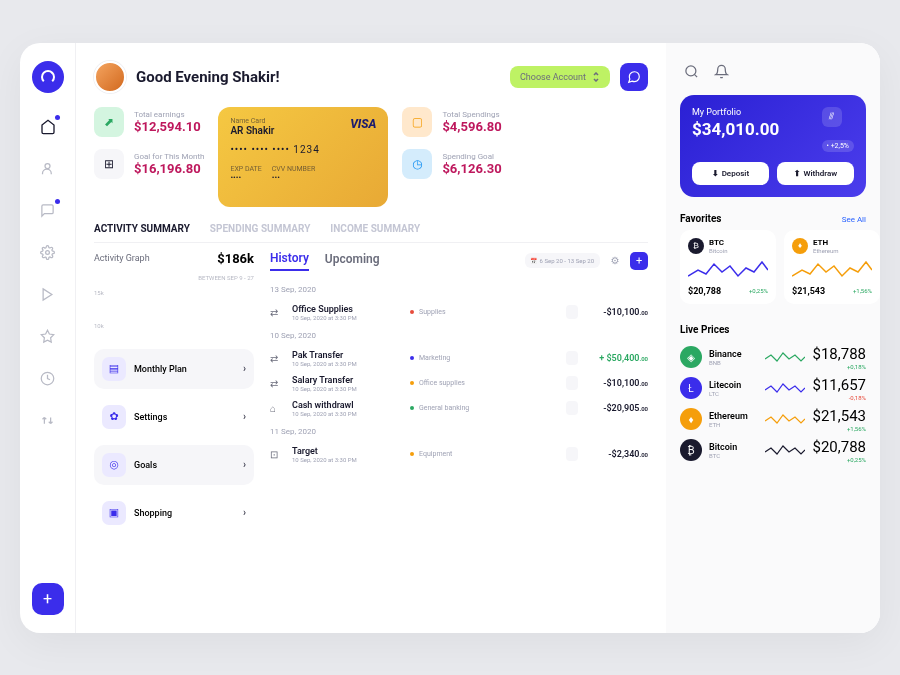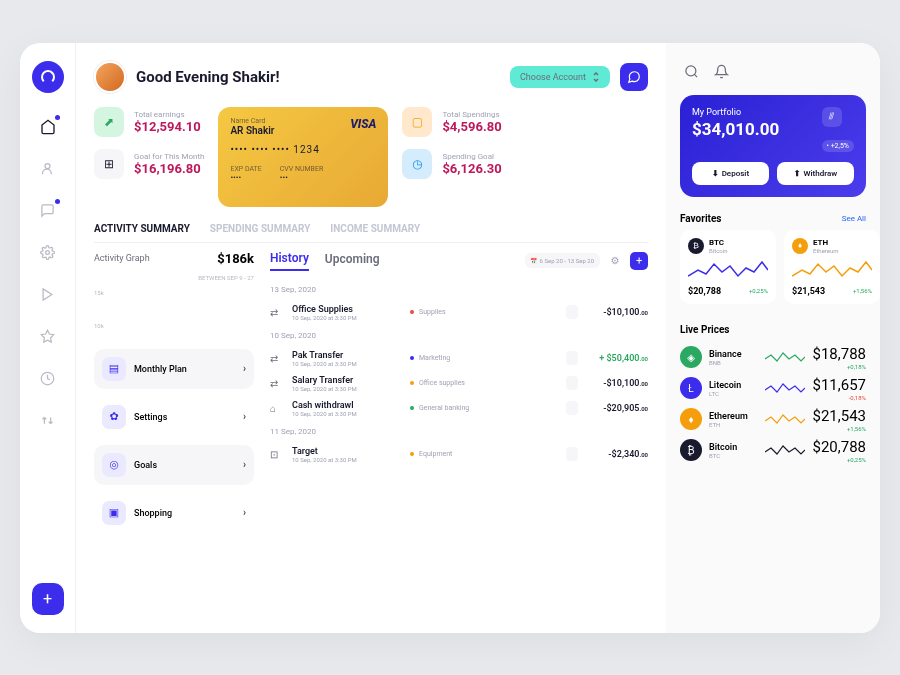--- a/index.html
+++ b/index.html
@@ -10,38 +10,38 @@
 .logo-inner{width:14px;height:14px;border:2.5px solid #fff;border-radius:50%;border-bottom-color:transparent}
 .nav-item{width:28px;height:28px;display:flex;align-items:center;justify-content:center;color:#b8bac5;cursor:pointer;position:relative}
 .nav-item.active{color:#1a1a2e}
 .nav-item.has-dot::after{content:'';position:absolute;top:2px;right:2px;width:5px;height:5px;background:#3b2deb;border-radius:50%}
 .nav-spacer{flex:1}
 .nav-add{width:32px;height:32px;background:#3b2deb;border-radius:10px;display:flex;align-items:center;justify-content:center;color:#fff;cursor:pointer}
 .main{flex:1;padding:18px 18px 0;display:flex;flex-direction:column;overflow:hidden}
 .header{display:flex;align-items:center;gap:10px;margin-bottom:14px}
 .avatar{width:32px;height:32px;border-radius:50%;background:linear-gradient(135deg,#f4a460,#d2691e);border:2px solid #fff;box-shadow:0 0 0 1px #f0f0f3}
 .greeting{font-size:15px;font-weight:700;color:#1a1a2e;flex:1}
-.account-sel{display:flex;align-items:flex-start;gap:6px;font-size:9px;color:#6b6d7c;background:#5eead4;padding:6px 10px;border-radius:8px;cursor:pointer}
+.account-sel{display:flex;align-items:flex-start;gap:6px;font-size:9px;color:#6b6d7c;background:#bef264;padding:6px 10px;border-radius:8px;cursor:pointer}
 .chat-btn{width:28px;height:28px;background:#3b2deb;border-radius:8px;display:flex;align-items:center;justify-content:center;color:#fff;cursor:pointer}
 .stats-row{display:flex;gap:14px;margin-bottom:16px}
 .stat-group{display:flex;flex-direction:column;gap:12px}
 .stat{display:flex;align-items:center;gap:10px}
 .stat-ico{width:30px;height:30px;border-radius:8px;display:flex;align-items:center;justify-content:center;font-size:12px}
 .stat-ico.green{background:#d4f5e0;color:#2ba862}
 .stat-ico.grid{background:#f6f6f9;color:#1a1a2e}
 .stat-ico.orange{background:#ffe8cc;color:#f59e0b}
 .stat-ico.blue{background:#d4ecfc;color:#2196f3}
 .stat-txt{display:flex;flex-direction:column}
 .stat-label{font-size:8px;color:#9fa2b4}
 .stat-val{font-size:13px;font-weight:700;color:#be185d}
 .card{width:170px;height:100px;background:linear-gradient(135deg,#f5c842,#e8a935);border-radius:12px;padding:10px 12px;color:#1a1a2e;position:relative}
 .card-lbl{font-size:7px;opacity:0.6}
 .card-name{font-size:10px;font-weight:600;margin-bottom:8px}
 .card-num{font-size:10px;letter-spacing:1px;margin-bottom:10px}
-.card-row{display:flex;gap:18px}
+.card-row{display:flex;gap:10px}
 .card-visa{position:absolute;top:10px;right:12px;font-size:12px;font-weight:800;font-style:italic;color:#1a1a6e}
 .tabs{display:flex;gap:20px;font-size:10px;font-weight:700;margin-bottom:8px;border-bottom:1px solid #f0f0f3;padding-bottom:8px}
 .tab{color:#c4c6d4;cursor:pointer}
 .tab.active{color:#1a1a2e}
 .content-split{display:flex;gap:16px;flex:1;overflow:hidden}
 .left-col{width:160px;display:flex;flex-direction:column;gap:8px}
 .graph-head{display:flex;justify-content:space-between;align-items:center}
 .graph-title{font-size:9px;color:#6b6d7c}
 .graph-val{font-size:13px;font-weight:700}
 .graph-sub{font-size:6px;color:#b8bac5;text-align:right}
@@ -84,21 +84,21 @@
 .aside-icons{display:flex;gap:8px}
 .aside-ico{width:22px;height:22px;display:flex;align-items:center;justify-content:center;color:#6b6d7c;cursor:pointer}
 .portfolio{background:linear-gradient(135deg,#2a20d4,#4b3dec);border-radius:14px;padding:12px;color:#fff;margin-bottom:10px}
 .port-head{display:flex;justify-content:space-between;align-items:flex-start}
 .port-lbl{font-size:9px;margin-bottom:2px}
 .port-val{font-size:17px;font-weight:700;margin-bottom:4px}
 .port-chart{width:20px;height:20px;background:rgba(255,255,255,0.15);border-radius:6px;display:flex;align-items:center;justify-content:center;font-size:9px}
 .port-delta{font-size:7px;background:rgba(255,255,255,0.15);padding:2px 5px;border-radius:8px}
 .port-btns{display:flex;gap:8px;margin-top:10px}
 .port-btn{flex:1;background:#fff;color:#1a1a2e;font-size:8px;font-weight:600;padding:7px 4px;border-radius:8px;display:flex;align-items:center;justify-content:center;gap:3px;cursor:pointer}
-.sec-head{display:flex;justify-content:space-between;align-items:center;margin:6px 0}
+.sec-head{display:flex;justify-content:space-between;align-items:flex-end;margin:6px 0}
 .sec-title{font-size:10px;font-weight:700}
 .see-all{font-size:8px;color:#2962ff;cursor:pointer}
 .fav-row{display:flex;gap:8px}
 .fav-card{flex:1;background:#fff;border-radius:10px;padding:8px}
 .fav-head{display:flex;align-items:center;gap:5px;margin-bottom:4px}
 .fav-ico{width:16px;height:16px;border-radius:50%;display:flex;align-items:center;justify-content:center;font-size:8px;color:#fff}
 .fav-sym{font-size:8px;font-weight:700}
 .fav-name{font-size:6px;color:#9fa2b4}
 .spark{height:24px;margin:4px 0}
 .fav-foot{display:flex;justify-content:space-between;align-items:center}

